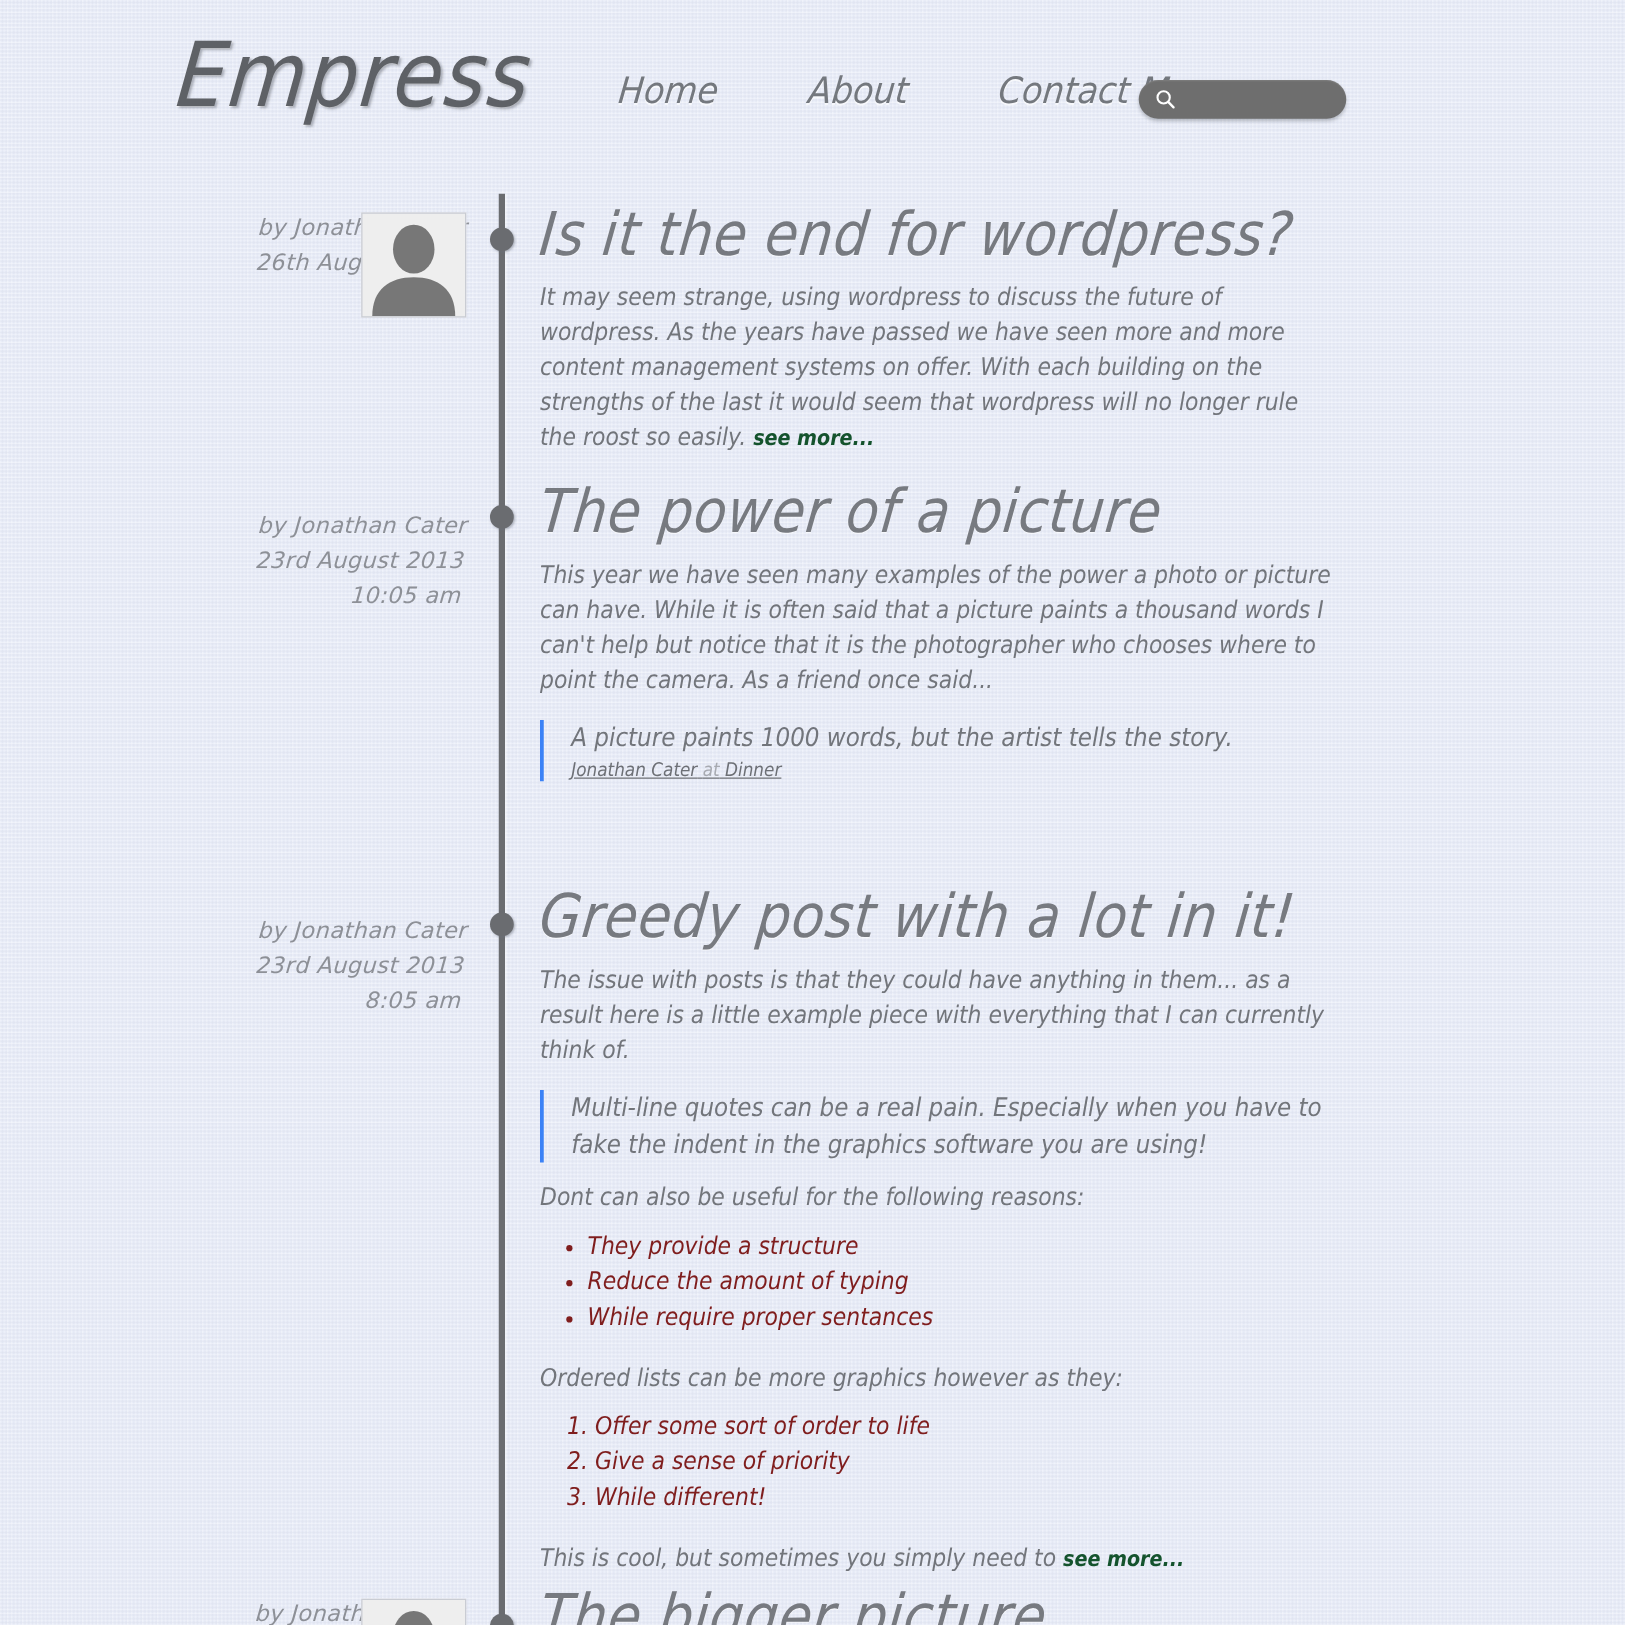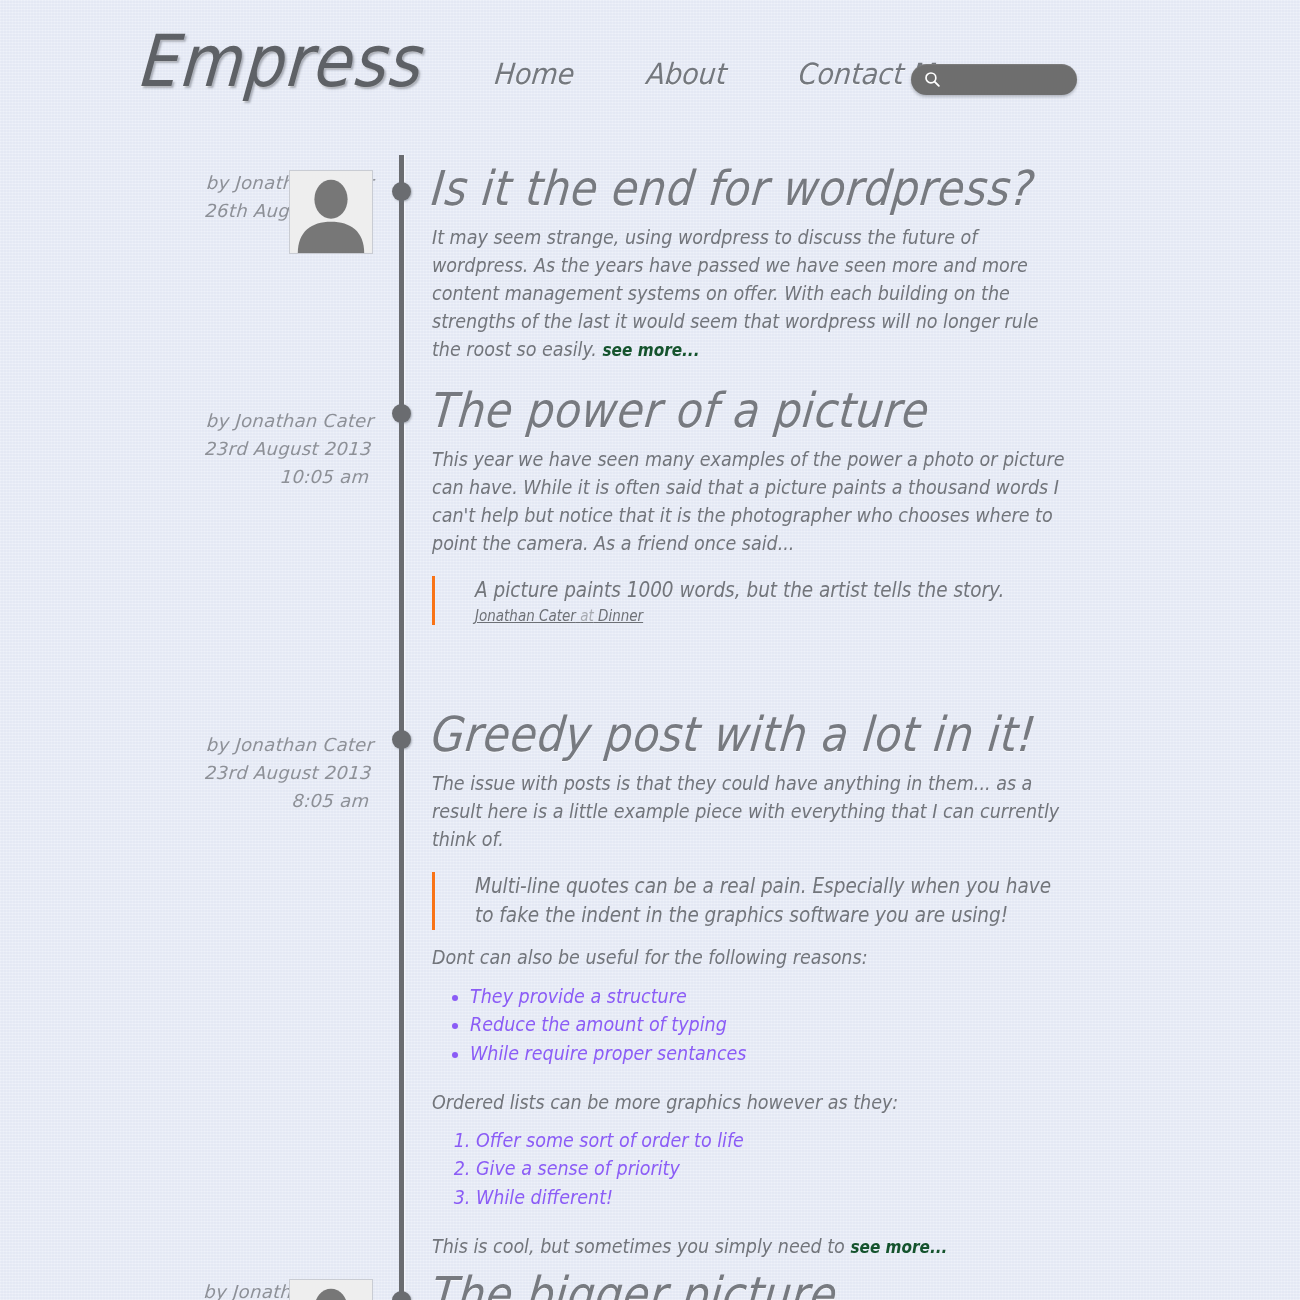--- a/index.html
+++ b/index.html
@@ -202,22 +202,22 @@
     font-weight: bold;
     font-style: italic;
     font-size: 17px;
     text-decoration: none;
     cursor: pointer;
     white-space: nowrap;
   }
 
   blockquote.quote {
     margin: 0 0 14px 0;
-    padding: 0 0 0 40px;
-    border-left: 3px solid #f97316;
+    padding: 0 0 0 22px;
+    border-left: 3px solid #3b82f6;
   }
   .quote-text {
     font-family: "DejaVu Sans Condensed", "DejaVu Sans", sans-serif;
     font-style: italic;
     font-size: 20.5px;
     line-height: 1.42;
     color: #72757b;
     margin: 0;
   }
   .quote-cite {
@@ -231,21 +231,21 @@
   .quote-cite .rel { color: #a7aab1; }
   .quote-cite .src { color: #6d7076; }
 
   ul.post-list, ol.post-list {
     margin: 0 0 20px 0;
     padding-left: 38px;
     font-family: "DejaVu Sans Condensed", "DejaVu Sans", sans-serif;
     font-style: italic;
     font-size: 19.5px;
     line-height: 1.47;
-    color: #8b5cf6;
+    color: #7f1d1d;
   }
   ul.post-list li::marker { font-size: 18px; }
   ol.post-list { padding-left: 44px; }
 </style>
 </head>
 <body>
 
 <div class="noise-layer"></div>
 
 <div class="page">

